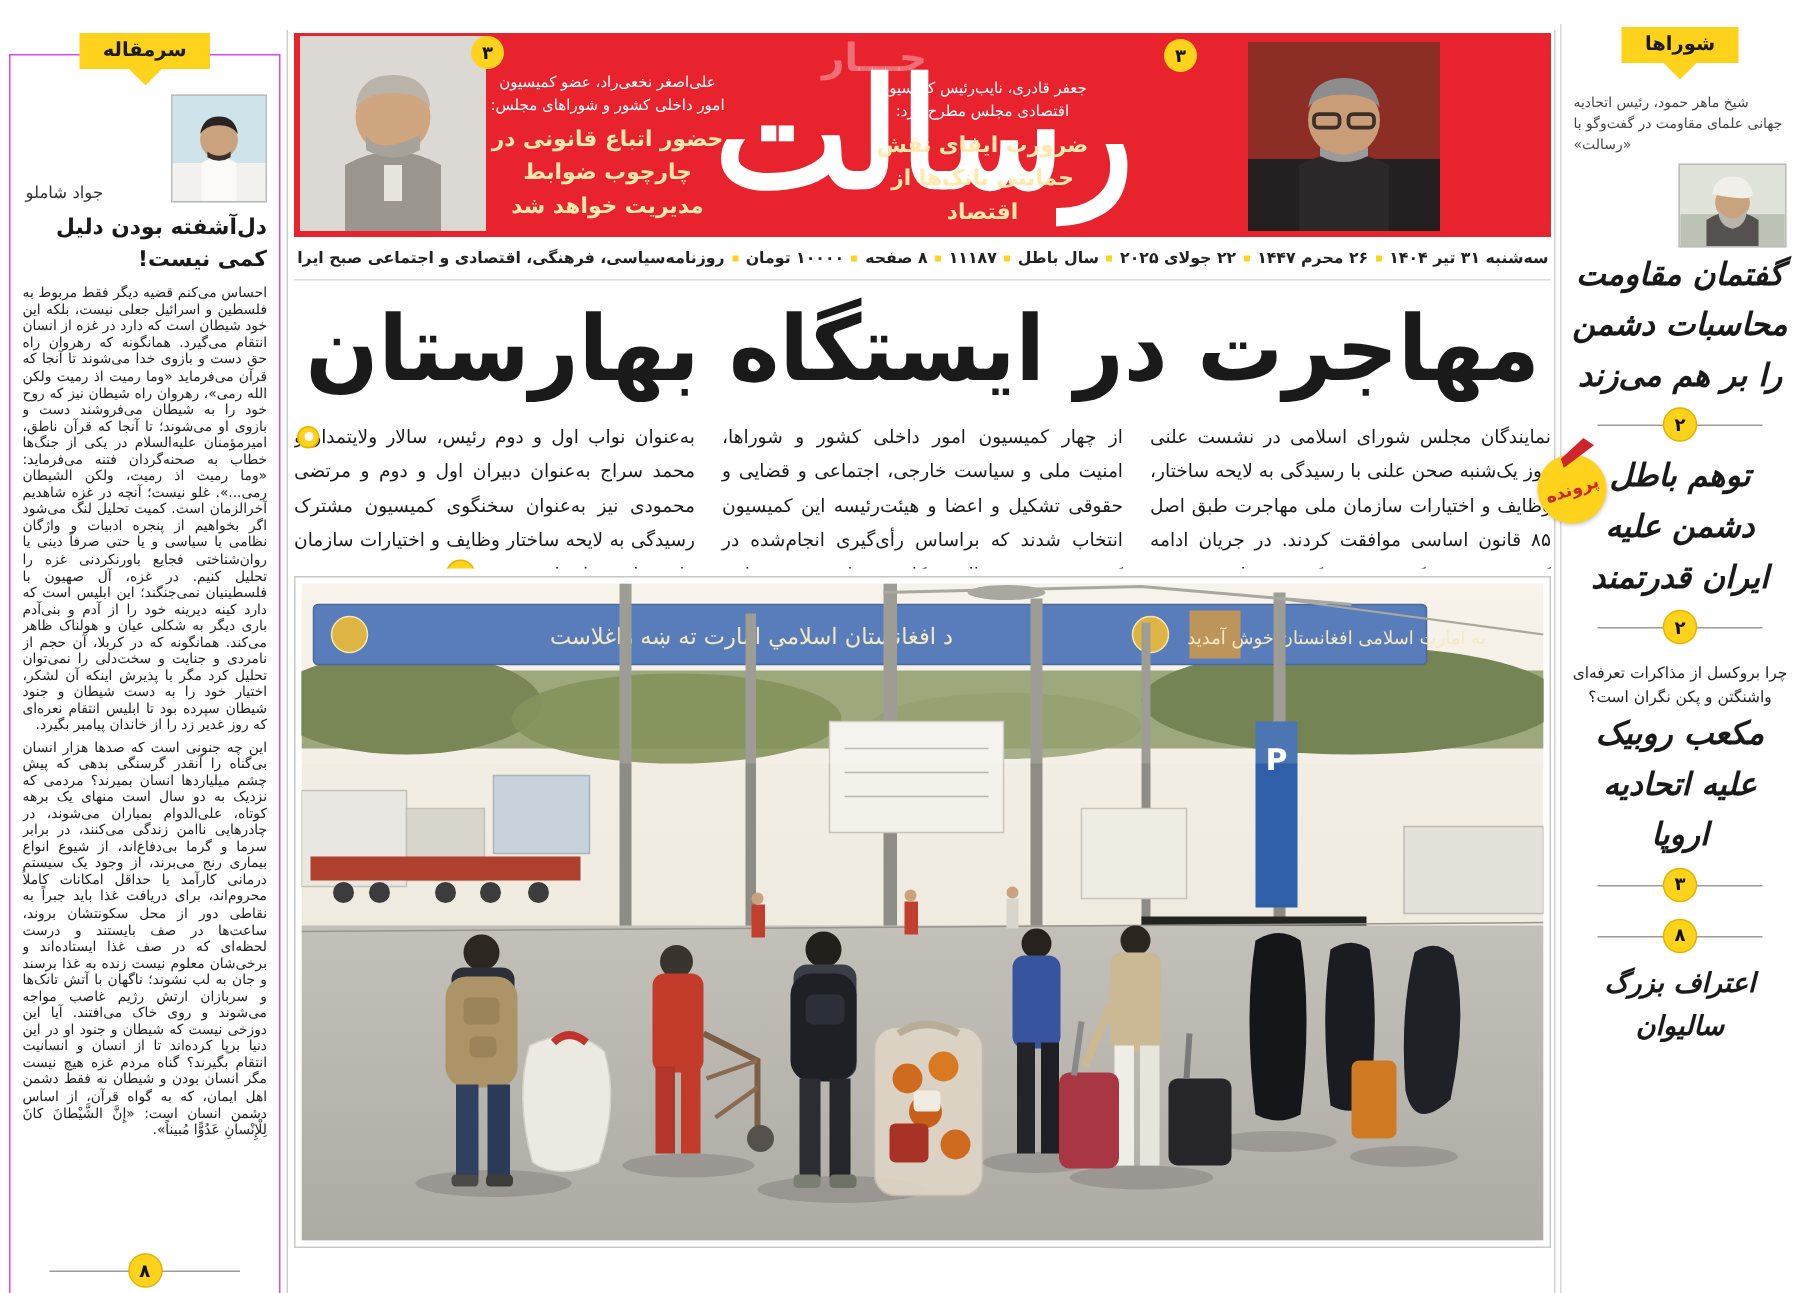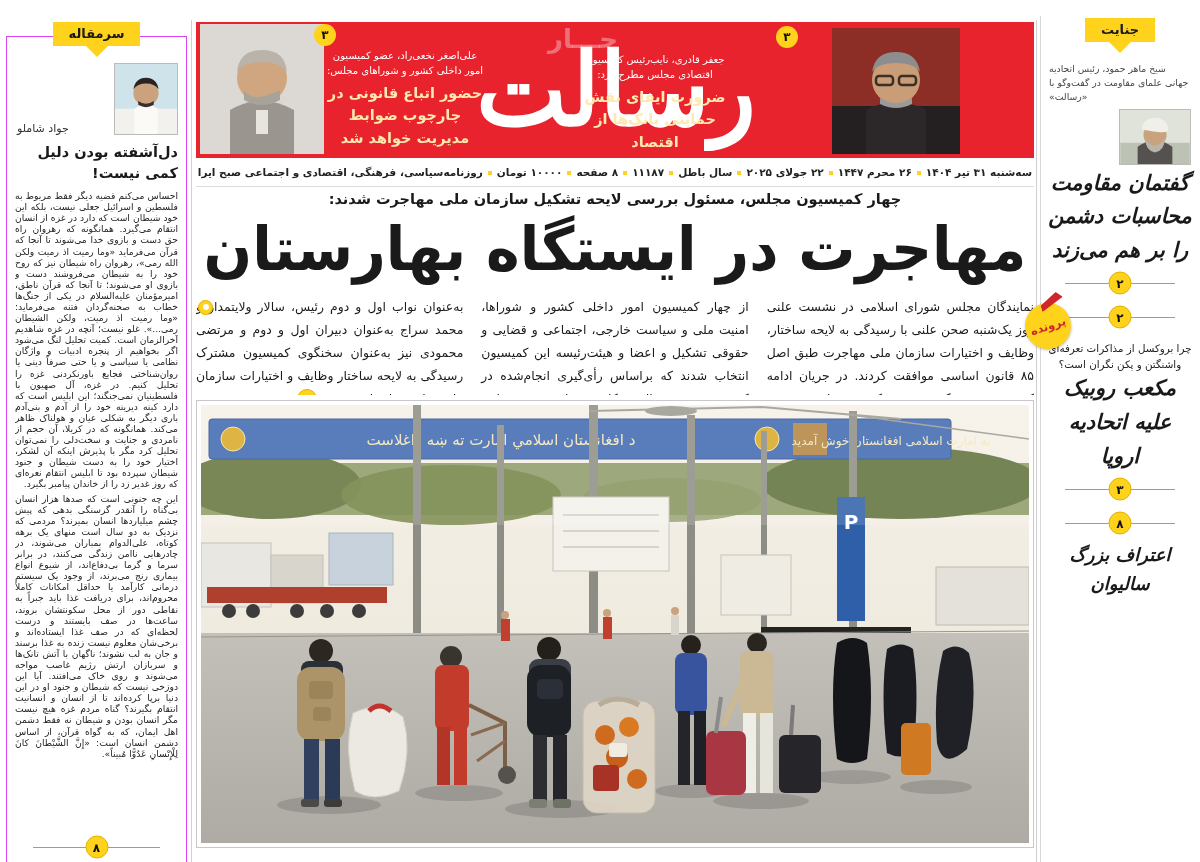--- a/index.html
+++ b/index.html
@@ -167,21 +167,20 @@
       <span class="dl-item">۲۲ جولای ۲۰۲۵</span>
       <span class="dl-item">سال باطل</span>
       <span class="dl-item">۱۱۱۸۷</span>
       <span class="dl-item">۸ صفحه</span>
       <span class="dl-item">۱۰۰۰۰ تومان</span>
       <span class="dl-item">روزنامه‌سیاسی، فرهنگی، اقتصادی و اجتماعی صبح ایران</span>
 
     </div>
     <hr>
 
-    <div class="lead-kicker">چهار کمیسیون مجلس، مسئول بررسی لایحه تشکیل سازمان ملی مهاجرت شدند:</div>
     <h1 class="lead-headline">مهاجرت در ایستگاه بهارستان</h1>
 
     <div class="lead-cols">
       <span class="lead-bullet"></span>
       <p>نمایندگان مجلس شورای اسلامی در نشست علنی روز یک‌شنبه صحن علنی با رسیدگی به لایحه ساختار، وظایف و اختیارات سازمان ملی مهاجرت طبق اصل ۸۵ قانون اساسی موافقت کردند. در جریان ادامه کمیسیون مشترک در روز یک‌شنبه، با حضور ۲۳ نماینده</p>
       <p>از چهار کمیسیون امور داخلی کشور و شوراها، امنیت ملی و سیاست خارجی، اجتماعی و قضایی و حقوقی تشکیل و اعضا و هیئت‌رئیسه این کمیسیون انتخاب شدند که براساس رأی‌گیری انجام‌شده در کمیسیون، محمدصالح جوکار به‌عنوان رئیس، عباس مقتدایی و فداحسین مالکی</p>
       <p><span>به‌عنوان نواب اول و دوم رئیس، سالار ولایتمدار و محمد سراج به‌عنوان دبیران اول و دوم و مرتضی محمودی نیز به‌عنوان سخنگوی کمیسیون مشترک رسیدگی به لایحه ساختار وظایف و اختیارات سازمان ملی مهاجرت انتخاب شدند.</span><span class="col3-end">۳</span></p>
     </div>
 
     <div class="photo-frame">
@@ -348,21 +347,21 @@
           <path d="M742 246 q14 -10 26 2 q10 40 -2 96 q-24 22 -30 -6 q-4 -52 6 -92z" fill="#202126"></path>
         </g>
 
         <rect width="828" height="120" fill="#ffffff" opacity=".14"></rect>
       </svg>
     </div>
   </main>
 
   <aside class="sidebar">
     <div class="sb-tabwrap">
-      <span class="tab">جنایت</span>
+      <span class="tab">شوراها</span>
     </div>
 
     <div class="sb-item">
       <div class="sb-caprow">
         <div class="sb-caption">شیخ ماهر حمود، رئیس اتحادیه جهانی علمای مقاومت در گفت‌وگو با «رسالت»</div>
         <svg class="sb-photo" viewBox="0 0 72 56">
           <rect width="72" height="56" fill="#dfe3da"></rect>
           <rect y="34" width="72" height="22" fill="#bcc3b4"></rect>
           <path d="M18 38 q18 -12 36 0 l0 18 l-36 0z" fill="#55514e"></path>
           <circle cx="36" cy="26" r="12" fill="#c9a37d"></circle>
@@ -370,20 +369,21 @@
           <path d="M26 30 q10 14 20 0 q0 12 -10 14 q-10 -2 -10 -14z" fill="#b9b4ac"></path>
         </svg>
       </div>
       <h2 class="sb-title">گفتمان مقاومت محاسبات دشمن را بر هم می‌زند</h2>
       <div class="pagemark">
         <span class="pm">۲</span>
       </div>
     </div>
 
     <div class="sb-item">
+      <h2 class="sb-title">توهم باطل دشمن علیه ایران قدرتمند</h2>
       <div class="pagemark">
         <span class="pm">۲</span>
       </div>
     </div>
 
     <div class="sb-item">
       <div class="sb-kicker">چرا بروکسل از مذاکرات تعرفه‌ای واشنگتن و پکن نگران است؟</div>
       <h2 class="sb-title">مکعب روبیک علیه اتحادیه اروپا</h2>
       <div class="pagemark">
         <span class="pm">۳</span>

